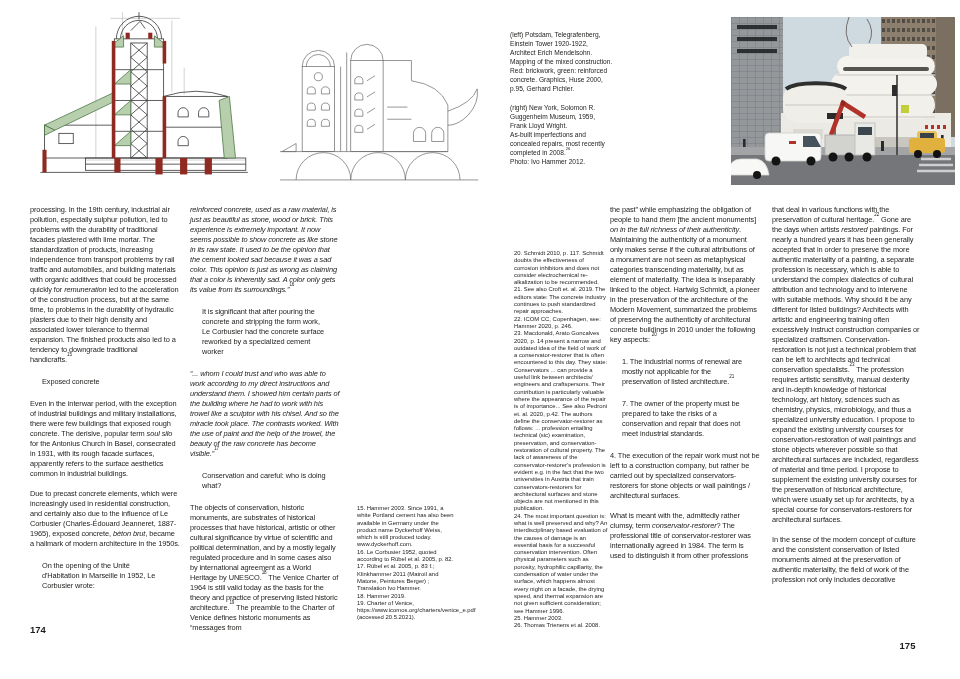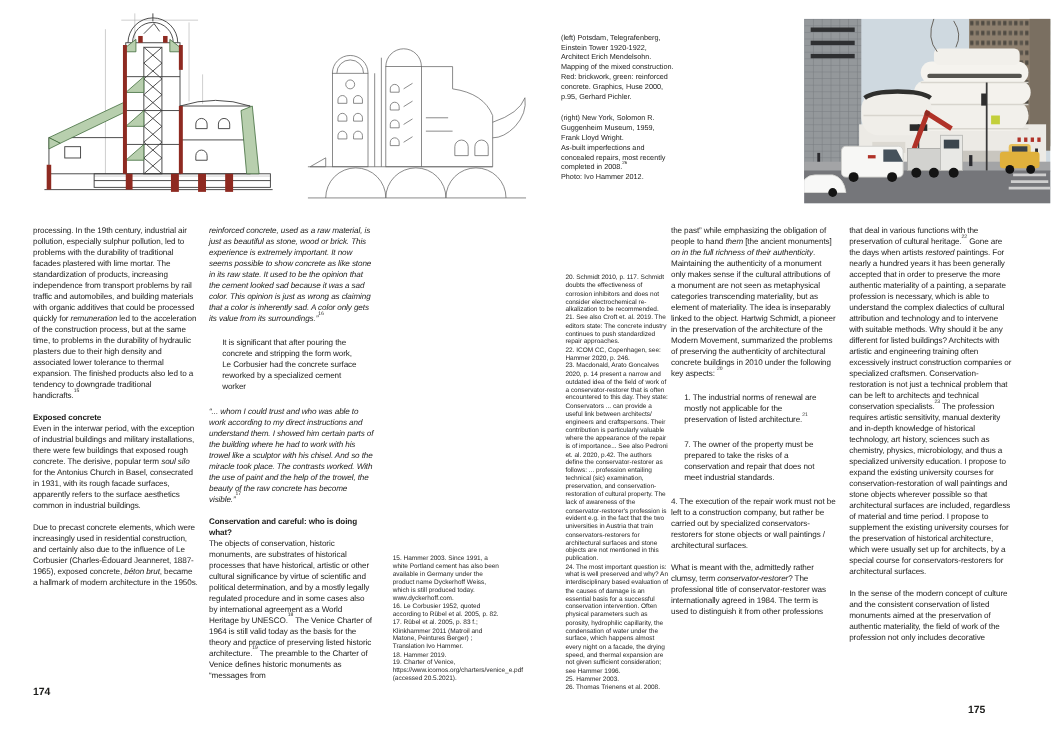--- a/index.html
+++ b/index.html
@@ -1,30 +1,30 @@
 <!DOCTYPE html>
 <html><head>
 <meta charset="utf-8">
 <style>
   html,body{margin:0;padding:0;background:#ffffff;width:960px;height:679px;overflow:hidden}
   body{font-family:"Liberation Sans",sans-serif;color:#1d1d1b;-webkit-font-smoothing:antialiased}
   .spread{position:relative;width:960px;height:679px;background:#ffffff}
   .fig{position:absolute}
   .col{position:absolute;font-size:7.4px;line-height:10px;letter-spacing:-0.1px}
   .col p{margin:0 0 10px 0}
-  .col p.head{margin:0;font-weight:bold}
+  .col p.head{margin:12px;font-weight:normal}
   .col p.item{margin:12px}
   .fncol{position:absolute;font-size:5.9px;line-height:7.3px;letter-spacing:0}
   .fncol p{margin:0}
   .caps{position:absolute;font-size:6.6px;line-height:9px;letter-spacing:0}
   .caps .cap{white-space:pre-line;margin:0 0 10px 0}
   sup{font-size:0.62em;line-height:0;position:relative;top:-0.45em}
   i{font-style:italic}
   .pagenum{position:absolute;font-size:9.5px;font-weight:bold}
-  .pagenum.right{text-align:left}
+  .pagenum.right{text-align:center}
   svg{display:block}
 </style>
 </head>
 <body>
 
 <div class="spread">
 
   <div class="fig" style="left:22px;top:6px;width:235px;height:190px">
     <svg width="235" height="190" viewBox="0 0 225 185">
       <g stroke="#a9a9a9" stroke-width="0.5" fill="none">
@@ -215,20 +215,21 @@
           <circle cx="206" cy="137" r="4" fill="#111"></circle>
       </g>
     </svg>
   </div>
 
   <div class="col" style="left:30px;top:205px;width:150px">
       <p class="para">processing. In the 19th century, industrial air pollution, especially sulphur pollution, led to problems with the durability of traditional facades plastered with lime mortar. The standardization of products, increasing independence from transport problems by rail traffic and automobiles, and building materials with organic additives that could be processed quickly for <i>remuneration</i> led to the acceleration of the construction process, but at the same time, to problems in the durability of hydraulic plasters due to their high density and associated lower tolerance to thermal expansion. The finished products also led to a tendency to downgrade traditional handicrafts.<sup>15</sup></p>
       <p class="head">Exposed concrete</p>
       <p class="para">Even in the interwar period, with the exception of industrial buildings and military installations, there were few buildings that exposed rough concrete. The derisive, popular term <i>soul silo</i> for the Antonius Church in Basel, consecrated in 1931, with its rough facade surfaces, apparently refers to the surface aesthetics common in industrial buildings.</p>
       <p class="para">Due to precast concrete elements, which were increasingly used in residential construction, and certainly also due to the influence of Le Corbusier (Charles-Édouard Jeanneret, 1887-1965), exposed concrete, <i>béton brut</i>, became a hallmark of modern architecture in the 1950s.</p>
+      <p class="item">On the opening of the Unité d'Habitation in Marseille in 1952, Le Corbusier wrote:</p>
     </div>
   <div class="col" style="left:190px;top:205px;width:150px">
       <p class="para"><i>reinforced concrete, used as a raw material, is just as beautiful as stone, wood or brick. This experience is extremely important. It now seems possible to show concrete as like stone in its raw state. It used to be the opinion that the cement looked sad because it was a sad color. This opinion is just as wrong as claiming that a color is inherently sad. A color only gets its value from its surroundings.”</i><sup>16</sup></p>
       <p class="item">It is significant that after pouring the concrete and stripping the form work, Le Corbusier had the concrete surface reworked by a specialized cement worker</p>
       <p class="para"><i>“... whom I could trust and who was able to work according to my direct instructions and understand them. I showed him certain parts of the building where he had to work with his trowel like a sculptor with his chisel. And so the miracle took place. The contrasts worked. With the use of paint and the help of the trowel, the beauty of the raw concrete has become visible.”</i><sup>17</sup></p>
       <p class="head">Conservation and careful: who is doing what?</p>
       <p class="para">The objects of conservation, historic monuments, are substrates of historical processes that have historical, artistic or other cultural significance by virtue of scientific and political determination, and by a mostly legally regulated procedure and in some cases also by international agreement as a World Heritage by UNESCO.<sup>18</sup> The Venice Charter of 1964 is still valid today as the basis for the theory and practice of preserving listed historic architecture.<sup>19</sup> The preamble to the Charter of Venice defines historic monuments as “messages from</p>
     </div>
   <div class="fncol" style="left:357px;top:505px;width:97px">
       <p class="fnote">15. Hammer 2003. Since 1991, a white Portland cement has also been available in Germany under the product name Dyckerhoff Weiss, which is still produced today. www.dyckerhoff.com.</p>

